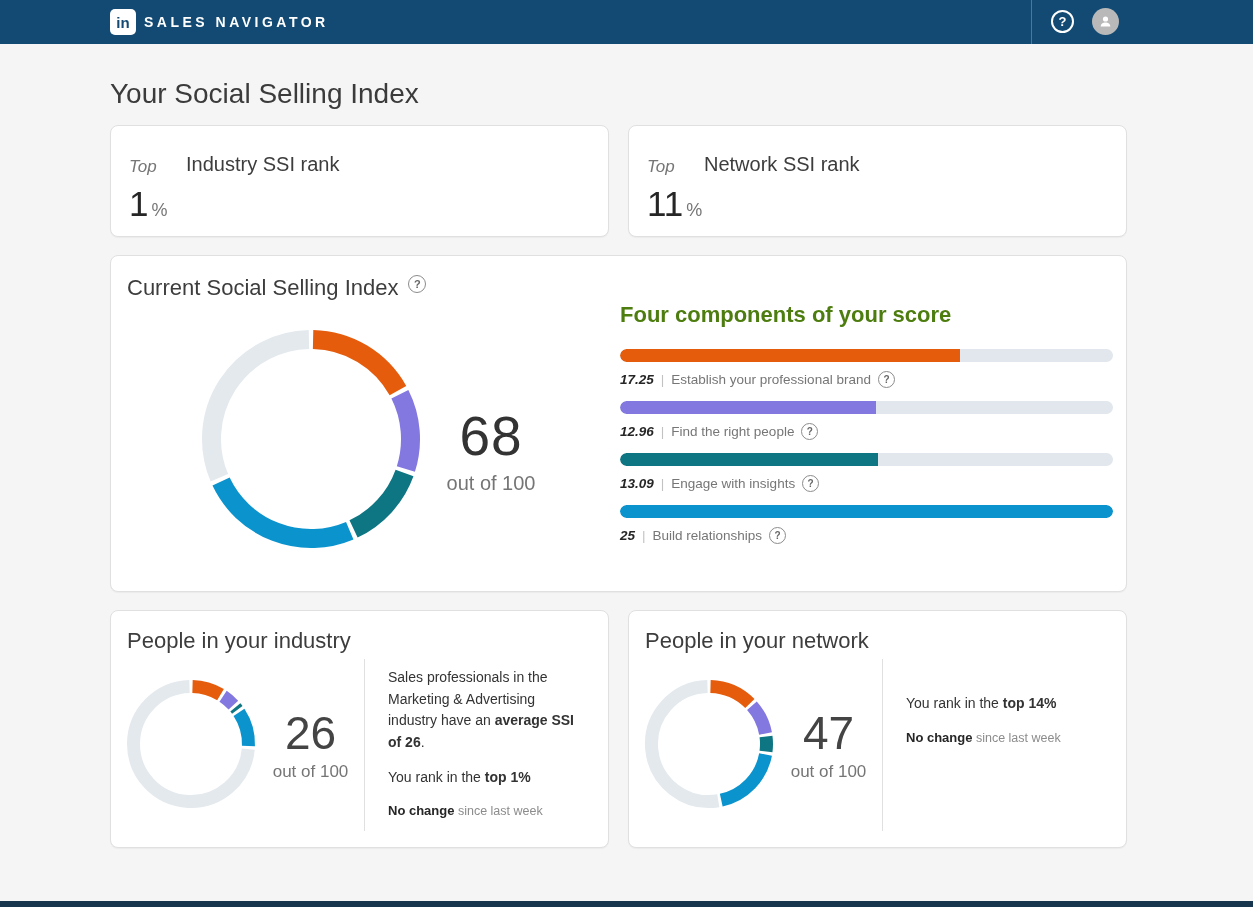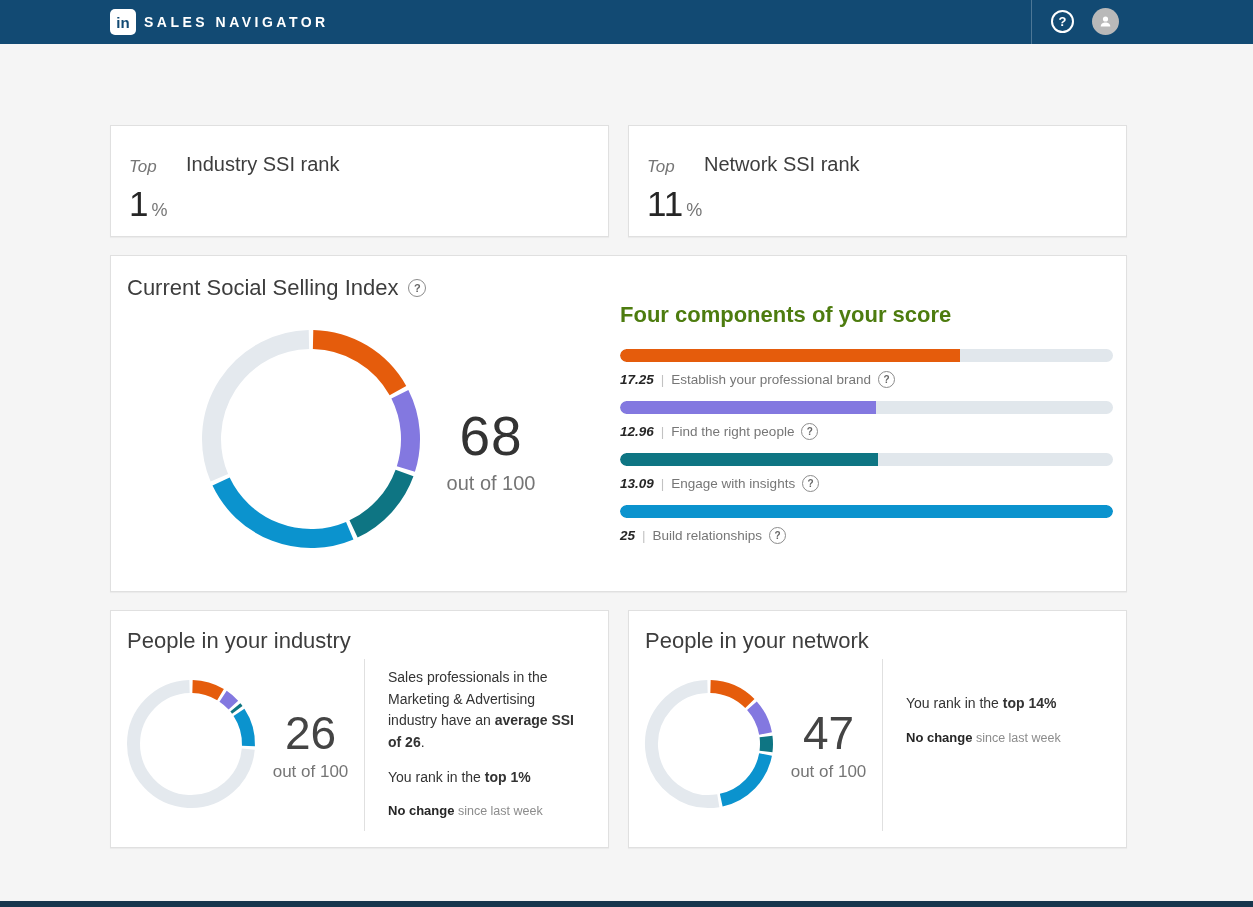--- a/index.html
+++ b/index.html
@@ -12,36 +12,36 @@
   .nav-logo { position:absolute; left:110px; top:9px; width:26px; height:26px; background:#fff; border-radius:5px;
               display:flex; align-items:center; justify-content:center; color:#124a73; font-weight:700; font-size:15px; cursor:pointer; }
   .nav-brand { position:absolute; left:144px; top:14px; color:#fff; font-size:14px; font-weight:600; letter-spacing:3.5px; }
   .nav-divider { position:absolute; left:1031px; top:0; width:1px; height:44px; background:rgba(255,255,255,0.25); }
   .nav-help { position:absolute; left:1051px; top:10px; width:23px; height:23px; border:2px solid #fff; border-radius:50%;
               color:#fff; font-size:13px; font-weight:700; display:flex; align-items:center; justify-content:center; cursor:pointer; }
   .nav-avatar { position:absolute; left:1092px; top:8px; width:27px; height:27px; border-radius:50%; background:#b9b9b9;
                 display:flex; align-items:center; justify-content:center; cursor:pointer; }
 
   
-  .card { position:absolute; background:#fff; border:1px solid #e0e0e0; border-radius:0; box-shadow:0 1px 1px rgba(0,0,0,0.04); }
+  .card { position:absolute; background:#fff; border:1px solid #e0e0e0; border-radius:8px; box-shadow:0 1px 1px rgba(0,0,0,0.04); }
 
   .page-title { position:absolute; left:110px; top:78px; font-size:28px; color:#3b3b3b; }
 
   
   .rank-card-1 { left:110px; top:125px; width:499px; height:112px; }
   .rank-card-2 { left:628px; top:125px; width:499px; height:112px; }
   .rank-prefix { position:absolute; left:18px; top:31px; font-size:17px; font-style:italic; color:#767676; }
   .rank-title  { position:absolute; left:75px; top:27px; font-size:20px; color:#3d3d3d; }
   .rank-value  { position:absolute; left:18px; top:58px; font-size:35px; font-weight:400; color:#262626; }
   .rank-unit   { font-size:18px; color:#767676; font-weight:400; margin-left:3px; }
 
   
   .main-card { left:110px; top:255px; width:1017px; height:337px; }
   .section-title { font-size:22px; color:#3d3d3d; }
-  .main-head { position:absolute; left:16px; top:19px; display:flex; align-items:center; gap:10px; }
+  .main-head { position:absolute; left:16px; top:19px; display:flex; align-items:flex-start; gap:10px; }
   .help { display:inline-flex; width:18px; height:18px; border:1px solid #8c8c8c; border-radius:50%; color:#666;
           font-size:11px; font-weight:700; align-items:center; justify-content:center; cursor:pointer; flex:0 0 auto; }
   .help.small { width:17px; height:17px; font-size:10px; }
   .main-donut { position:absolute; left:90px; top:73px; }
   .score-col { position:absolute; left:310px; top:148px; width:140px; text-align:center; }
   .score-num { font-size:55px; font-weight:300; color:#333; letter-spacing:1px; }
   .score-sub { font-size:20px; color:#757575; margin-top:4px; }
 
   .components { position:absolute; left:509px; top:46px; width:493px; }
   .comp-title { font-size:22px; font-weight:700; color:#4d7c0f; margin-bottom:21px; }
@@ -86,20 +86,21 @@
       <span>?</span>
     </div>
     <div class="nav-avatar">
       <svg width="15" height="15" viewBox="0 0 15 15">
         <circle cx="7.5" cy="5" r="2.6" fill="#ffffff"></circle>
         <path d="M2.7 12.6 C2.7 9.6 5 8.4 7.5 8.4 C10 8.4 12.3 9.6 12.3 12.6 Z" fill="#ffffff"></path>
       </svg>
     </div>
   </div>
 
+  <div class="page-title">Your Social Selling Index</div>
 
   <div class="card rank-card-1">
     <span class="rank-prefix">Top</span>
     <span class="rank-title">Industry SSI rank</span>
     <div class="rank-value">
       <span>1</span><span class="rank-unit">%</span>
     </div>
   </div>
   <div class="card rank-card-2">
     <span class="rank-prefix">Top</span>

